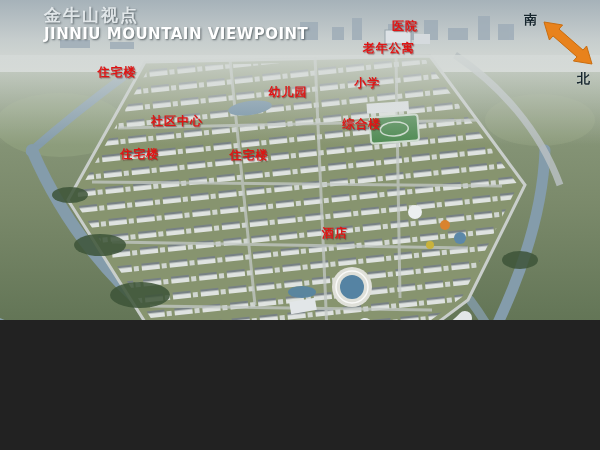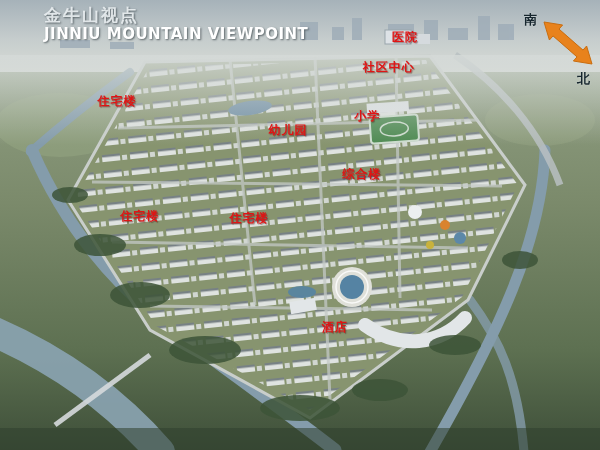--- a/index.html
+++ b/index.html
@@ -1,17 +1,17 @@
 <!DOCTYPE html>
 <html><head>
 <meta charset="utf-8">
 <style>
   html,body{margin:0;padding:0;background:#222;}
   #stage{
-    position:relative;width:600px;height:450px;overflow:hidden;
+    position:relative;width:600px;height:320px;overflow:hidden;
     font-family:"DejaVu Sans","Liberation Sans",sans-serif;
     background:#7b8a6b;
   }
   #scene{position:absolute;inset:0;}
   .title-block{
     position:absolute;left:44px;top:6px;z-index:5;line-height:1.15;
     text-shadow:1px 1px 2px rgba(40,50,55,.65);
   }
   .title-zh{
     font-size:17px;font-weight:bold;color:rgba(238,243,245,.88);letter-spacing:2px;
@@ -150,24 +150,25 @@
     <rect x="0" y="55" width="600" height="90" fill="url(#hazeG)"></rect>
     <rect x="0" y="428" width="600" height="22" fill="#2f3f2e" opacity="0.55"></rect>
   </svg>
 
   <div class="title-block">
     <div class="title-zh">金牛山视点</div>
     <div class="title-en">JINNIU MOUNTAIN VIEWPOINT</div>
   </div>
 
   <div class="map-label" style="left:67.5%;top:8.2%">医院</div>
-  <div class="map-label" style="left:64.8%;top:14.9%">社区中心</div>
+  <div class="map-label" style="left:64.8%;top:14.9%">老年公寓</div>
   <div class="map-label" style="left:19.5%;top:22.4%">住宅楼</div>
   <div class="map-label" style="left:48.0%;top:28.9%">幼儿园</div>
   <div class="map-label" style="left:61.2%;top:25.8%">小学</div>
+  <div class="map-label" style="left:29.5%;top:37.8%">社区中心</div>
   <div class="map-label" style="left:60.3%;top:38.7%">综合楼</div>
   <div class="map-label" style="left:23.3%;top:48.0%">住宅楼</div>
   <div class="map-label" style="left:41.5%;top:48.4%">住宅楼</div>
   <div class="map-label" style="left:55.8%;top:72.7%">酒店</div>
 
   <span class="compass-char" id="compass-south">南</span>
   <svg id="compass-arrow" width="65" height="60" viewBox="0 0 65 60">
     <polygon points="9,10 14.4,28 18,23.9 42,44.9 38.4,49 57,52 51.6,34 48,38.1 24,17.1 27.6,13" fill="#e8821c" stroke="#c96d10" stroke-width="1"></polygon>
   </svg>
   <span class="compass-char" id="compass-north">北</span>

